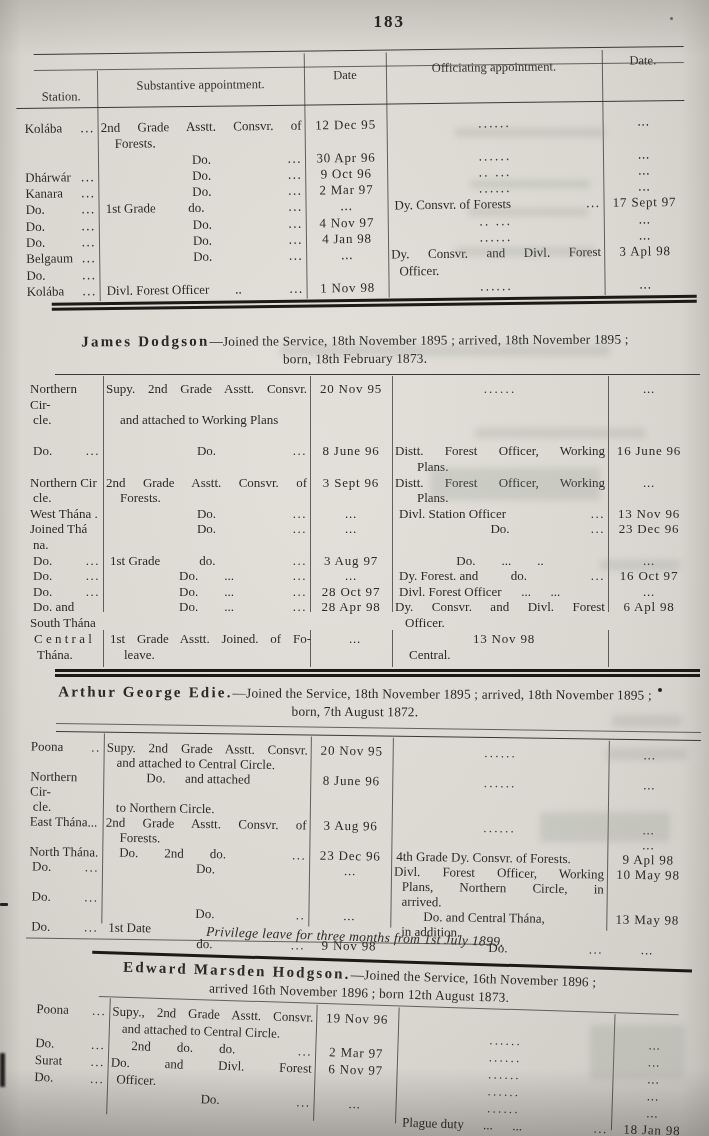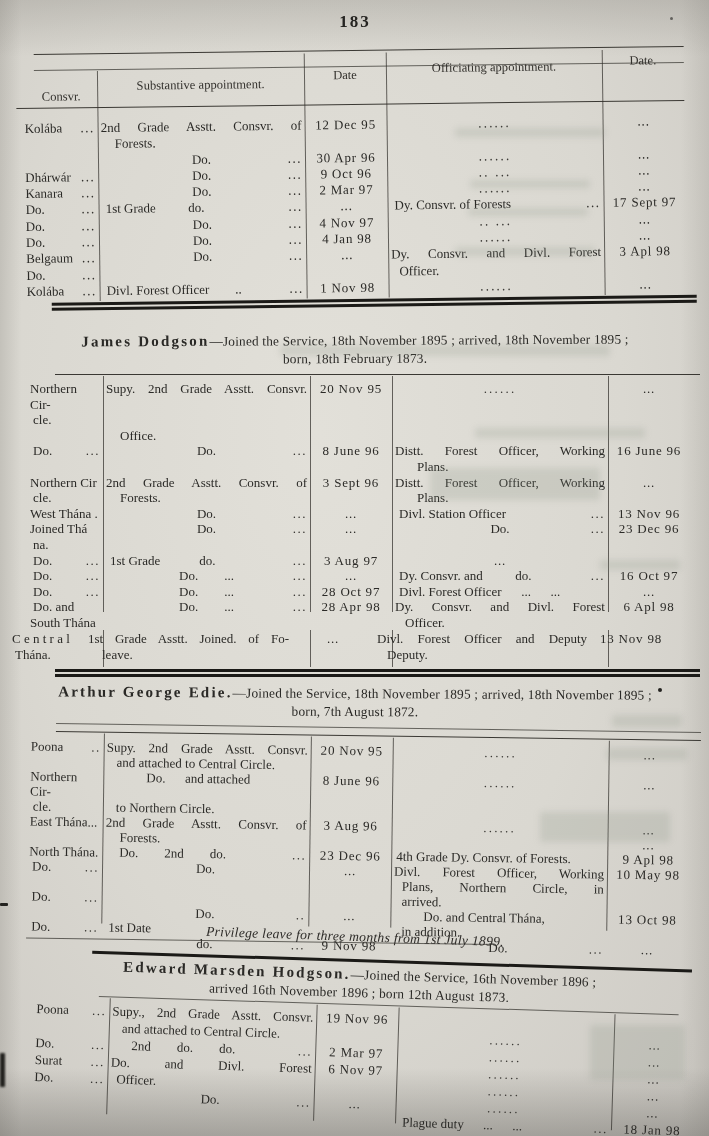--- a/index.html
+++ b/index.html
@@ -12,21 +12,21 @@
       linear-gradient(90deg, rgba(110,107,100,.20), rgba(110,107,100,0) 3%),
       linear-gradient(270deg, rgba(110,107,100,.16), rgba(110,107,100,0) 4%),
       radial-gradient(ellipse at 45% 38%, #e2e0d9 0%, #dad8d1 55%, #ccc9c3 100%);
   }
   .abs{position:absolute;}
   .hr{position:absolute;height:1.4px;background:#3a3833;}
   .hr.thin{height:1px;background:rgba(58,56,51,.75);}
   .hr.thick{height:2.6px;background:#1b1a17;}
   .vsep{position:absolute;width:1px;background:rgba(48,46,42,.72);}
   .sec{position:absolute;inset:0;}
-  .pageno{font-size:17px;font-weight:bold;letter-spacing:2px;text-align:center;color:#262522;}
+  .pageno{font-size:17px;font-weight:bold;letter-spacing:2px;text-align:right;color:#262522;}
   .hcell{position:absolute;text-align:center;font-size:12.6px;color:#33312d;}
   .tbody{position:absolute;width:668px;}
   .ln{display:grid;grid-template-columns:81px 207px 82px 216px 82px;}
   .tb1 .ln{min-height:16.3px;line-height:16.3px;font-size:13px;}
   .tb2 .ln{min-height:15.6px;line-height:15.6px;font-size:13px;}
   .tb3 .ln{min-height:15px;line-height:15px;font-size:13px;}
   .tb4 .ln{min-height:17px;line-height:17px;font-size:13px;}
   .c{position:relative;padding:0 3px;overflow:visible;}
   .c0{text-align:left;padding-left:8px;}
   .c1{text-align:center;}
@@ -53,21 +53,21 @@
 <body>
 
 <div class="page">
 
   <div class="abs pageno" style="left:305px;top:12px;width:100px;">183</div>
 
   <div class="sec" style="transform:rotate(-0.7deg);">
     <div class="hr" style="left:40px;top:50px;width:650px;"></div>
     <div class="hr thin" style="left:40px;top:66px;width:650px;"></div>
 
-    <div class="hcell" style="left:34px;top:86px;width:66px;">Consvr.</div>
+    <div class="hcell" style="left:34px;top:86px;width:66px;">Station.</div>
     <div class="hcell" style="left:103px;top:76px;width:207px;">Substantive appointment.</div>
     <div class="hcell" style="left:310px;top:68px;width:82px;">Date</div>
     <div class="hcell" style="left:392px;top:62px;width:216px;">Officiating appointment.</div>
     <div class="hcell" style="left:608px;top:57px;width:82px;">Date.</div>
 
     <div class="hr" style="left:22px;top:104px;width:668px;"></div>
 
     <div class="vsep" style="left:103px;top:68px;height:230px;"></div>
     <div class="vsep" style="left:310px;top:53px;height:245px;"></div>
     <div class="vsep" style="left:392px;top:53px;height:245px;"></div>
@@ -173,27 +173,27 @@
     <div class="tbody tb2" style="left:22px;top:381px;">
         <div class="ln">
           <div class="c0 c"><span class="t">Northern Cir-</span></div>
           <div class="c1 c jc"><span class="t">Supy. 2nd Grade Asstt. Consvr.</span></div>
           <div class="c2 c"><span class="t">20 Nov 95</span></div>
           <div class="c3 c dots"><span class="t">......</span></div>
           <div class="c4 c"><span class="t">...</span></div>
         </div>
         <div class="ln">
           <div class="c0 c ind8"><span class="t">cle.</span></div>
-          <div class="c2 c"></div>
-          <div class="c3 c"></div>
-          <div class="c4 c"></div>
-        </div>
-        <div class="ln">
-          <div class="c0 c"></div>
-          <div class="c1 c lft ind14"><span class="t">Office.</span></div>
+          <div class="c1 c lft ind14"><span class="t">and attached to Working Plans</span></div>
+          <div class="c2 c"></div>
+          <div class="c3 c"></div>
+          <div class="c4 c"></div>
+        </div>
+        <div class="ln">
+          <div class="c0 c"></div>
           <div class="c2 c"></div>
           <div class="c3 c"></div>
           <div class="c4 c"></div>
         </div>
         <div class="ln">
           <div class="c0 c ind8"><span class="t">Do.</span><span class="dr">...</span></div>
           <div class="c1 c"><span class="t">Do.</span><span class="dr">...</span></div>
           <div class="c2 c"><span class="t">8 June 96</span></div>
           <div class="c3 c jc"><span class="t">Distt. Forest Officer, Working</span></div>
           <div class="c4 c"><span class="t">16 June 96</span></div>
@@ -237,27 +237,28 @@
           <div class="c0 c ind8"><span class="t">na.</span></div>
           <div class="c1 c"></div>
           <div class="c2 c"></div>
           <div class="c3 c"></div>
           <div class="c4 c"></div>
         </div>
         <div class="ln">
           <div class="c0 c ind8"><span class="t">Do.</span><span class="dr">...</span></div>
           <div class="c1 c pre ind4"><span class="t">1st Grade            do.</span><span class="dr">...</span></div>
           <div class="c2 c"><span class="t">3 Aug 97</span></div>
+          <div class="c3 c prec"><span class="t">Do.        ...        ..</span></div>
           <div class="c4 c"><span class="t">...</span></div>
         </div>
         <div class="ln">
           <div class="c0 c ind8"><span class="t">Do.</span><span class="dr">...</span></div>
           <div class="c1 c prec"><span class="t">Do.        ...</span><span class="dr">...</span></div>
           <div class="c2 c"><span class="t">...</span></div>
-          <div class="c3 c pre ind4"><span class="t">Dy. Consvr. and          do.</span><span class="dr">...</span></div>
+          <div class="c3 c pre ind4"><span class="t">Dy. Forest. and          do.</span><span class="dr">...</span></div>
           <div class="c4 c"><span class="t">16 Oct 97</span></div>
         </div>
         <div class="ln">
           <div class="c0 c ind8"><span class="t">Do.</span><span class="dr">...</span></div>
           <div class="c1 c prec"><span class="t">Do.        ...</span><span class="dr">...</span></div>
           <div class="c2 c"><span class="t">28 Oct 97</span></div>
           <div class="c3 c pre ind4"><span class="t">Divl. Forest Officer      ...      ...</span></div>
           <div class="c4 c"><span class="t">...</span></div>
         </div>
         <div class="ln">
@@ -275,33 +276,32 @@
           <div class="c4 c"></div>
         </div>
       </div>
 
 
     <div class="vsep" style="left:103px;top:630px;height:37px;"></div>
     <div class="vsep" style="left:310px;top:630px;height:37px;"></div>
     <div class="vsep" style="left:392px;top:630px;height:37px;"></div>
     <div class="vsep" style="left:608px;top:630px;height:37px;"></div>
 
-    <div class="tbody tb2" style="left:4px;top:631px;">
+    <div class="tbody tb2" style="left:26px;top:631px;">
         <div class="ln">
           <div class="c0 c"><span class="t">C e n t r a l</span></div>
           <div class="c1 c jc"><span class="t">1st Grade Asstt. Joined. of Fo-</span></div>
           <div class="c2 c"><span class="t">...</span></div>
-          <div class="c3 c jc"><span class="t">Divl. Forest Officer and Deputy</span></div>
           <div class="c4 c"><span class="t">13 Nov 98</span></div>
         </div>
         <div class="ln">
           <div class="c0 c ind8"><span class="t">Thána.</span></div>
           <div class="c1 c lft ind14"><span class="t">leave.</span></div>
           <div class="c2 c"></div>
-          <div class="c3 c lft ind10"><span class="t">Deputy.</span></div>
+          <div class="c3 c lft ind10"><span class="t">Central.</span></div>
           <div class="c4 c"></div>
         </div>
       </div>
 
     <div class="hr thick" style="left:55px;top:669px;width:645px;"></div>
     <div class="hr thick" style="left:55px;top:674px;width:645px;"></div>
   </div>
 
   <div class="heading" style="left:40px;top:684px;width:630px;transform:rotate(0.3deg);">
     <span class="nm">Arthur George Edie.</span><span class="rest">—Joined the Service, 18th November 1895 ; arrived, 18th November 1895 ;</span><br>
@@ -386,21 +386,21 @@
           <div class="c1 c"></div>
           <div class="c2 c"></div>
           <div class="c3 c lft ind8"><span class="t">arrived.</span></div>
           <div class="c4 c"></div>
         </div>
         <div class="ln">
           <div class="c0 c"></div>
           <div class="c1 c"><span class="t">Do.</span><span class="dr">..</span></div>
           <div class="c2 c"><span class="t">...</span></div>
           <div class="c3 c lft ind30"><span class="t">Do. and Central Thána,</span></div>
-          <div class="c4 c"><span class="t">13 Oct 98</span></div>
+          <div class="c4 c"><span class="t">13 May 98</span></div>
         </div>
         <div class="ln">
           <div class="c0 c ind8"><span class="t">Do.</span><span class="dr">...</span></div>
           <div class="c1 c lft ind4"><span class="t">1st Date</span></div>
           <div class="c2 c"></div>
           <div class="c3 c lft ind8"><span class="t">in addition.</span></div>
           <div class="c4 c"></div>
         </div>
         <div class="ln">
           <div class="c0 c"></div>

